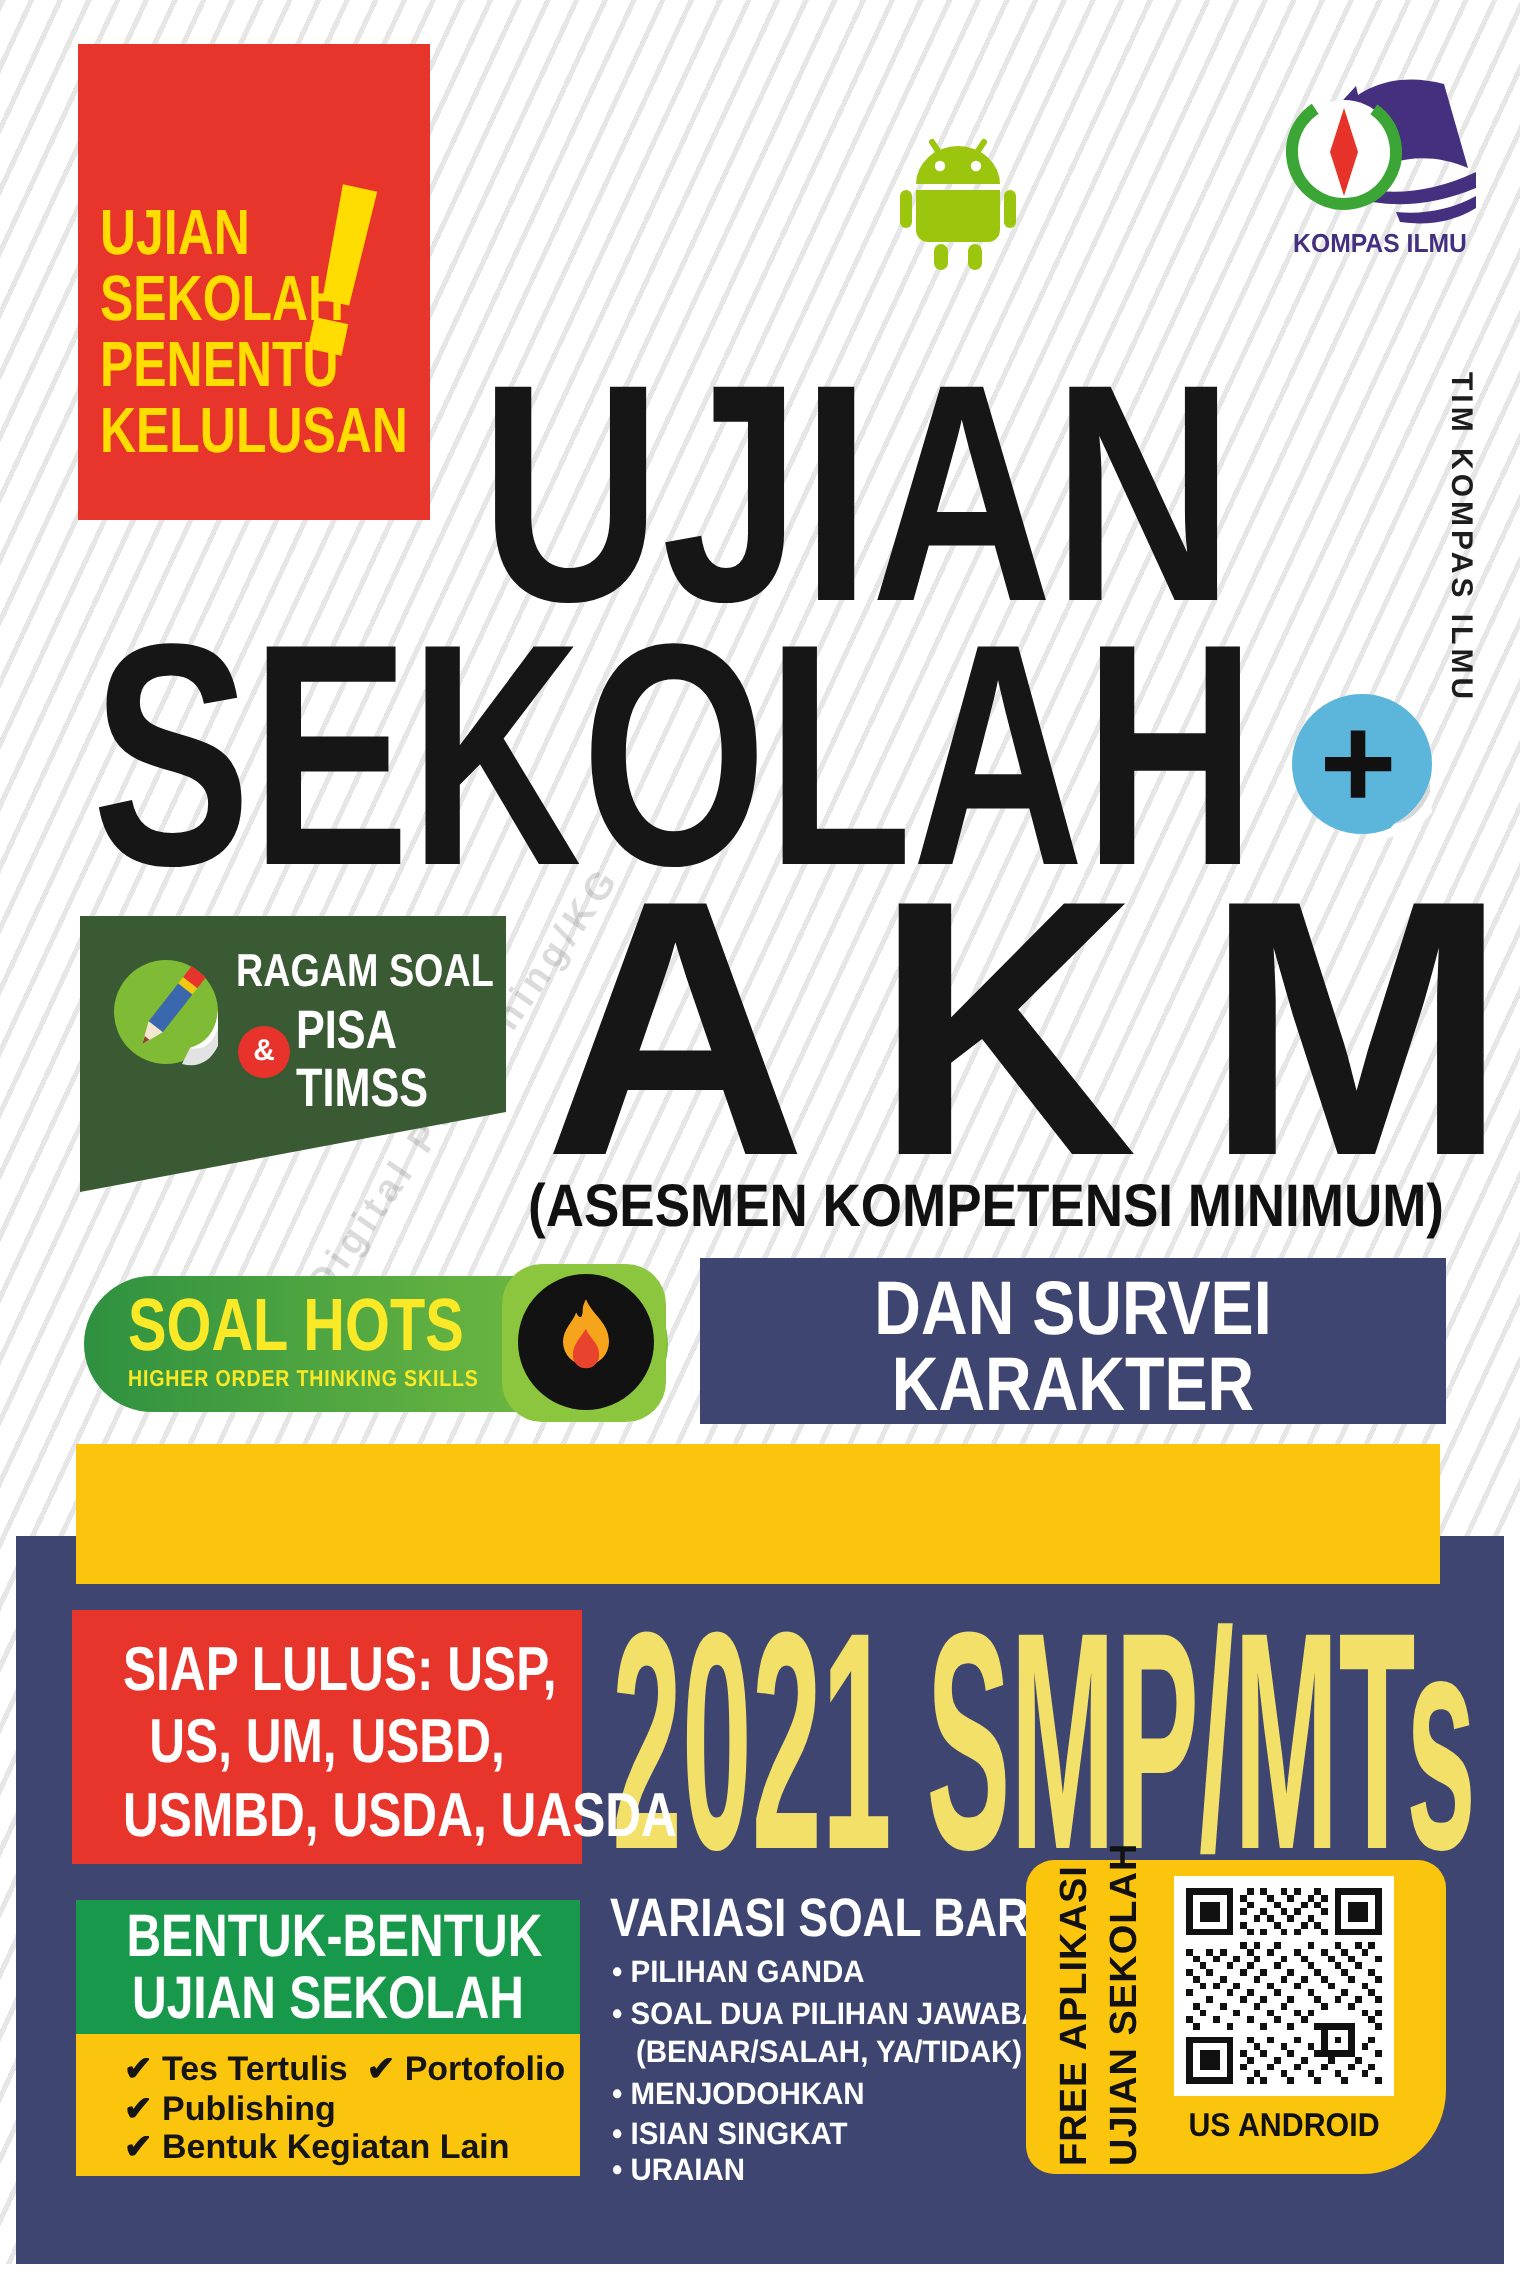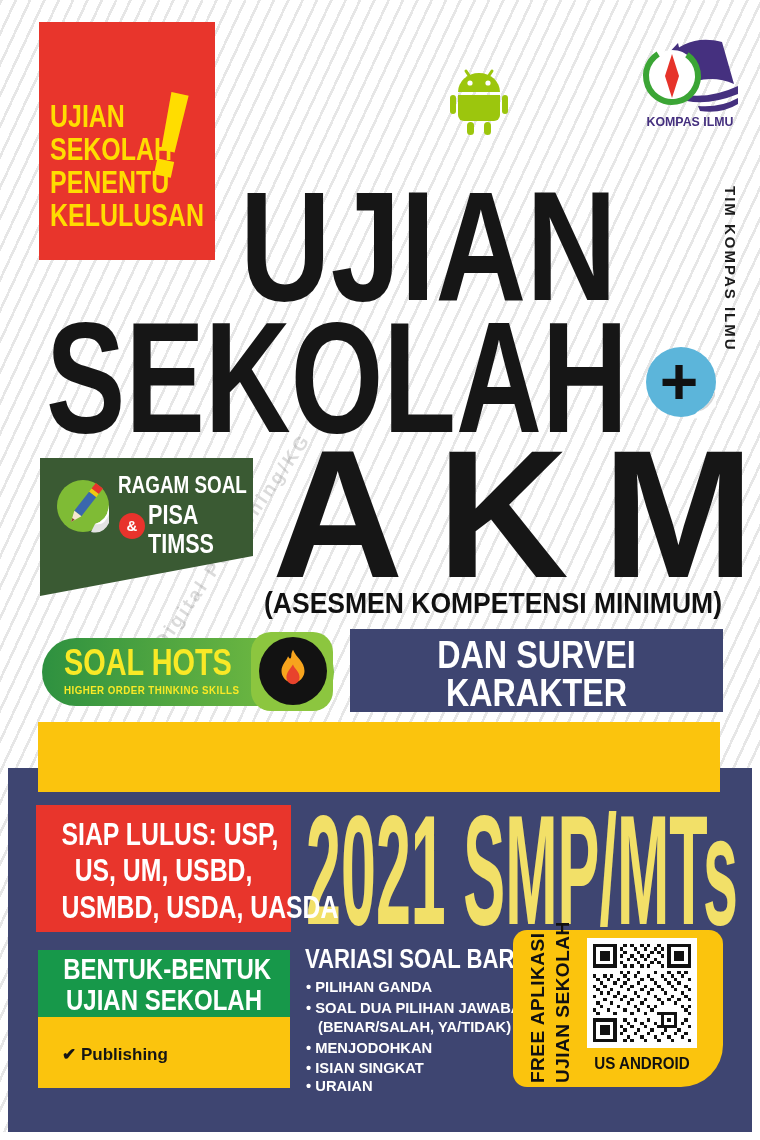--- a/index.html
+++ b/index.html
@@ -148,23 +148,33 @@
     <div class="ln abs" style="top:47px">US, UM, USBD,</div>
     <div class="ln abs" style="top:84px">USMBD, USDA, UASDA</div>
   </div>
 
   <div class="abs greenbox" style="left:38px;top:950px;width:252px;height:67px">
     <div class="ln abs cxC" style="top:2px;font-size:30px;transform:scaleX(.8)">BENTUK-BENTUK</div>
     <div class="ln abs cxC" style="top:33px;font-size:30px;transform:scaleX(.8)">UJIAN SEKOLAH</div>
   </div>
 
   <div class="abs checkbox-area" style="left:38px;top:1017px;width:252px;height:71px"></div>
+  <div class="check-row" style="left:62px;top:1024px">
+    <span>✔</span>
+    <span>Tes Tertulis</span>&nbsp;
+    <span>✔</span>
+    <span>Portofolio</span>
+  </div>
   <div class="check-row" style="left:62px;top:1044px">
     <span>✔</span>
     <span>Publishing</span>
+  </div>
+  <div class="check-row" style="left:62px;top:1063px">
+    <span>✔</span>
+    <span>Bentuk Kegiatan Lain</span>
   </div>
 
   <div class="abs b white cxL" style="left:305px;top:944px;font-size:27px;transform:scaleX(.82)">VARIASI SOAL BARU</div>
   <div class="vitem" style="left:306px;top:978px">
     <span>•</span>
     <span>PILIHAN GANDA</span>
   </div>
   <div class="vitem" style="left:306px;top:999px">
     <span>•</span>
     <span>SOAL DUA PILIHAN JAWABAN</span>

